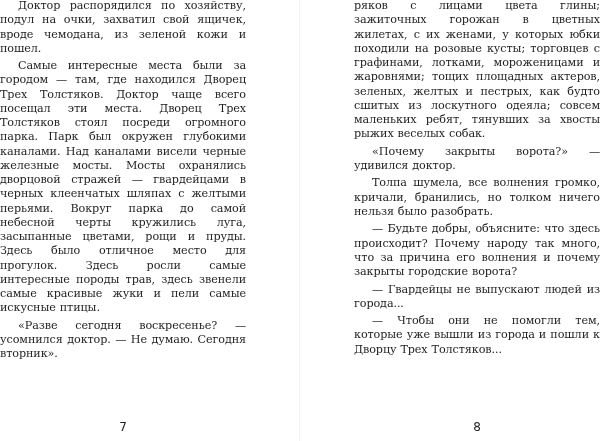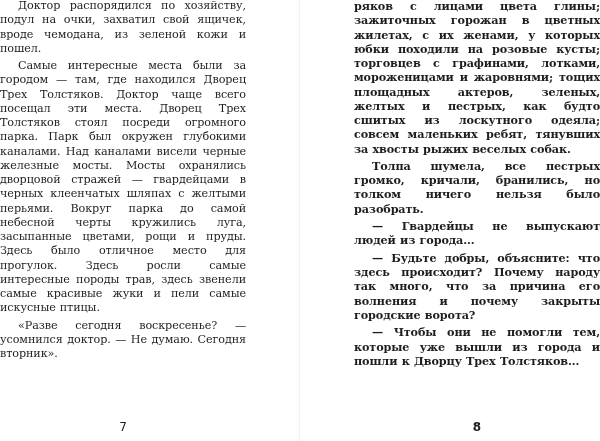--- a/index.html
+++ b/index.html
@@ -25,21 +25,20 @@
       top: 0;
       height: 441px;
     }
     .page-left {
       left: 0;
       width: 246px;
     }
     .page-right {
       left: 354px;
       width: 246px;
-      font-weight: bold;
     }
     .divider {
       position: absolute;
       left: 299px;
       top: 0;
       width: 1px;
       height: 441px;
       background: #f2f2f2;
     }
     .text-block {
@@ -86,21 +85,22 @@
 
     </div>
     <div class="page-number">7</div>
   </div>
 
   <div class="divider"></div>
 
   <div class="page page-right">
     <div class="text-block">
       <p class="para">ряков с лицами цвета глины; зажиточных горожан в цветных жилетах, с их женами, у которых юбки походили на розовые кусты; торговцев с графинами, лотками, мороженицами и жаровнями; тощих площадных актеров, зеленых, желтых и пестрых, как будто сшитых из лоскутного одеяла; совсем маленьких ребят, тянувших за хвосты рыжих веселых собак.</p>
-      <p class="para indent">Толпа шумела, все пестрых громко, кричали, бранились, но толком ничего нельзя было разобрать.</p>
+      <p class="para indent">«Почему закрыты ворота?» — удивился доктор.</p>
+      <p class="para indent">Толпа шумела, все волнения громко, кричали, бранились, но толком ничего нельзя было разобрать.</p>
+      <p class="para indent">— Будьте добры, объясните: что здесь происходит? Почему народу так много, что за причина его волнения и почему закрыты городские ворота?</p>
       <p class="para indent">— Гвардейцы не выпускают людей из города...</p>
-      <p class="para indent">— Будьте добры, объясните: что здесь происходит? Почему народу так много, что за причина его волнения и почему закрыты городские ворота?</p>
       <p class="para indent">— Чтобы они не помогли тем, которые уже вышли из города и пошли к Дворцу Трех Толстяков...</p>
     </div>
     <div class="page-number">8</div>
   </div>
 
 </div>
 
 </body></html>

